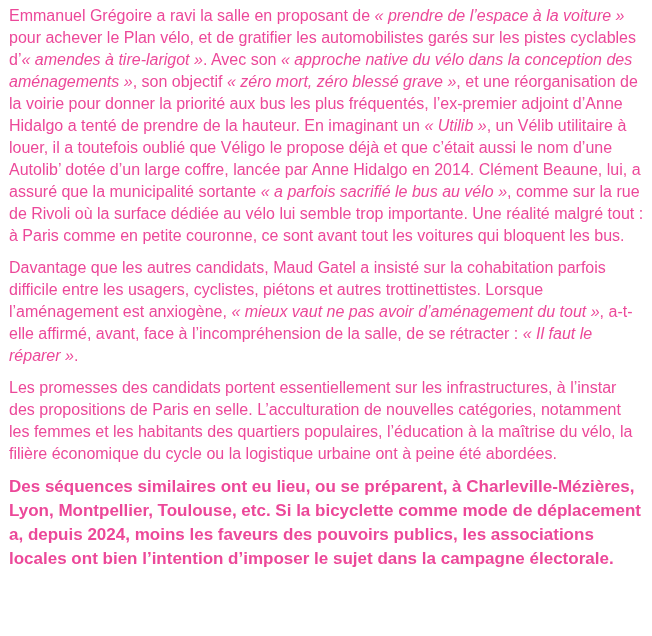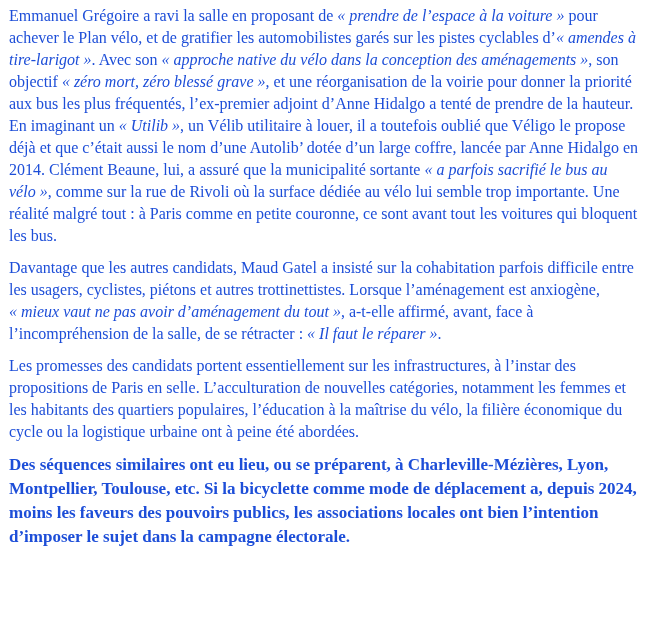--- a/index.html
+++ b/index.html
@@ -11,24 +11,24 @@
     position: relative;
     width: 652px;
     height: 636px;
     box-sizing: border-box;
     padding: 5px 7px 0 9px;
     overflow: hidden;
     background: #ffffff;
   }
   .article-body p {
     margin: 0 0 10px 0;
-    font-family: Liberation Serif, serif;
+    font-family: Liberation Sans, sans-serif;
     font-size: 16px;
     line-height: 22px;
-    color: #1d4ed8;
+    color: #ec4899;
     text-rendering: optimizeLegibility;
   }
   .article-body p.closing-bold {
     font-weight: bold;
     font-size: 17px;
     line-height: 24px;
   }
   .article-body em {
     font-style: italic;
   }

